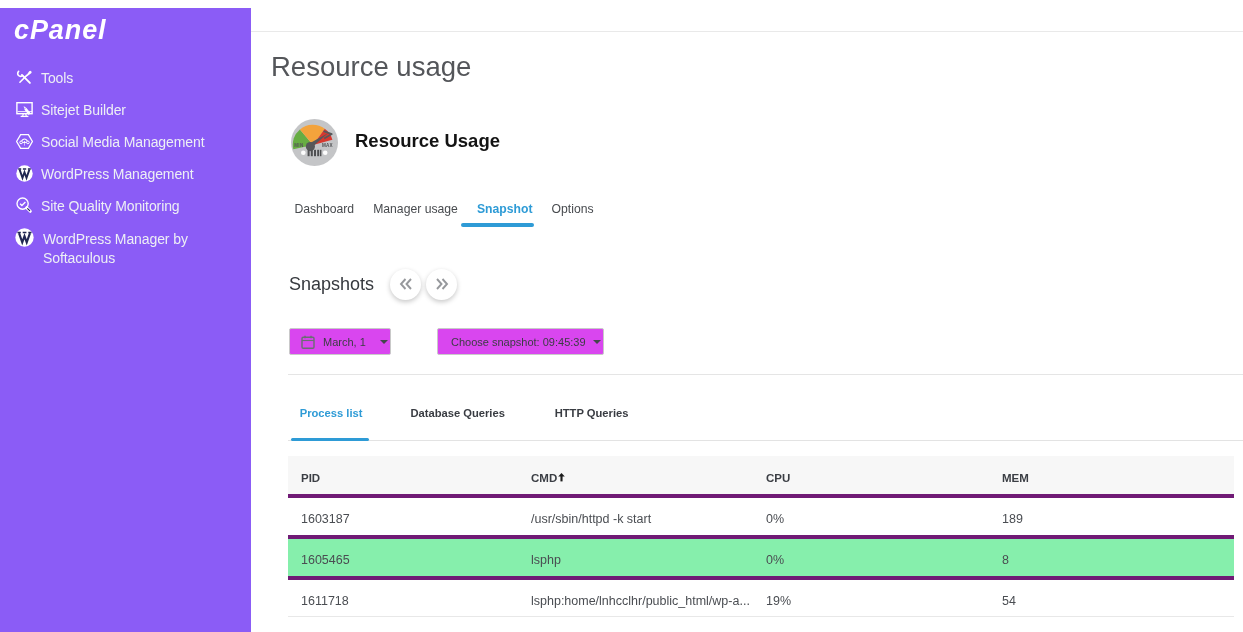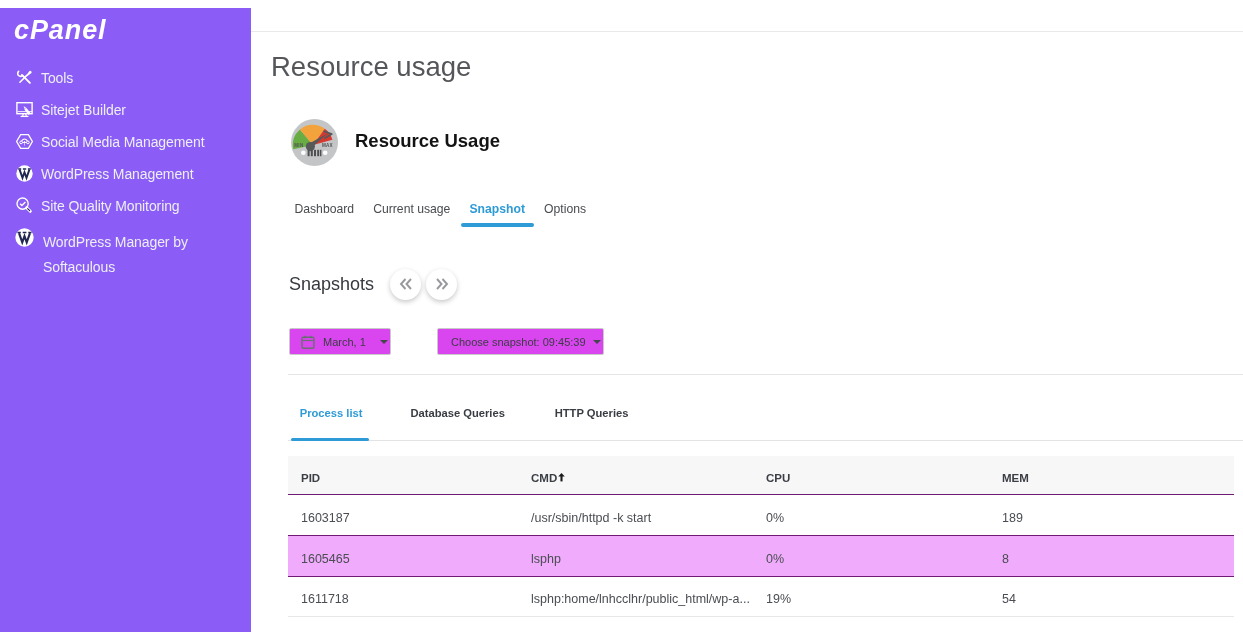--- a/index.html
+++ b/index.html
@@ -26,22 +26,22 @@
   .subtabs { position:absolute; left:0; top:407px; font-size:11.2px; font-weight:bold; }
   .subtabs .st { position:absolute; top:0; }
   .subtabs .st { color:#393c42; white-space:nowrap; }
   .subtabs .st.act { color:#2e9bd6; }
   .sep2 { position:absolute; left:288px; top:440px; width:955px; height:1px; background:#e3e3e3; }
   .stund { position:absolute; left:291px; top:438px; width:78px; height:3px; background:#2e9bd6; border-radius:2px; }
   
   #tbl { position:absolute; left:288px; top:456px; width:946px; }
   #tbl .row { position:relative; width:946px; }
   #tbl .hrow { height:38px; background:#f7f7f7; font-weight:bold; font-size:11.5px; color:#3b3e44; }
-  #tbl .drow { height:41px; border-top:1px solid #701a75; font-size:12.5px; color:#4a4d52; }
-  #tbl .drow.alt { background:#f0abfc; }
+  #tbl .drow { height:41px; border-top:4px solid #701a75; font-size:12.5px; color:#4a4d52; }
+  #tbl .drow.alt { background:#86efac; }
   #tbl .c { position:absolute; left:0; top:0; height:100%; display:flex; align-items:center; padding-left:13px; padding-top:5px; white-space:nowrap; overflow:hidden; }
   #tbl .c1 { left:0; width:230px;text-align:center; }
   #tbl .c2 { left:230px; width:235px; }
   #tbl .c3 { left:465px; width:236px; }
   #tbl .c4 { left:701px; width:245px; }
   #tbl .bb { border-bottom:1px solid #e8e8e8; }
 </style>
 </head>
 <body>
 <div id="sidebar">
@@ -100,21 +100,21 @@
         </g>
       </svg>
     <div class="tx">Site Quality Monitoring</div>
   </div>
   <div class="mi" style="top:221px;">
     <svg class="ic" viewBox="0 0 17 17" style="width:19px;height:19px;top:-1px;left:15px;">
         <circle cx="8.5" cy="8.5" r="8.2" fill="#fff"></circle>
         <path d="M3.6 4.6 L6.5 12.9 L8.5 7.3 L10.5 12.9 L13.4 4.6" stroke="#212852" stroke-width="1.9" fill="none"></path>
         <path d="M2.2 4.0 L5.2 4.0 M6.9 4.0 L10.2 4.0 M11.9 4.0 L14.8 4.0" stroke="#212852" stroke-width="1.3" fill="none"></path>
       </svg>
-    <div class="tx" style="left:43px; width:160px; white-space:normal; line-height:25px;">WordPress Manager by Softaculous</div>
+    <div class="tx" style="left:43px; width:160px; white-space:normal; line-height:19px;">WordPress Manager by Softaculous</div>
   </div>
 </div>
 <div id="topbar"></div>
 <div class="h1">Resource usage</div>
 <svg class="abs" style="left:290.5px;top:119px;" width="47" height="47" viewBox="0 0 47 47">
   <circle cx="23.5" cy="23.5" r="23.5" fill="#c4c5c7"></circle>
   <path d="M22 26 L2.3 30.2 A20 20 0 0 1 8.9 10.4 Z" fill="#67ad43"></path>
   <path d="M22 26 L8.9 10.4 A20 20 0 0 1 33.8 9.8 Z" fill="#f3a33c"></path>
   <path d="M22 26 L33.8 9.8 A20 20 0 0 1 41.4 20.8 Z" fill="#d6382f"></path>
   <path d="M16.5 25.4 L19.5 29.6 L37.2 13.9 Z" fill="#57585a"></path>
@@ -126,21 +126,21 @@
   <circle cx="34.2" cy="33.8" r="2.3" fill="#fdfdfd"></circle>
   <rect x="16.6" y="30.8" width="2" height="6.4" fill="#4e4f51"></rect>
   <rect x="19.8" y="30.8" width="2" height="6.4" fill="#4e4f51"></rect>
   <rect x="23.0" y="30.8" width="2" height="6.4" fill="#4e4f51"></rect>
   <rect x="26.2" y="30.8" width="2" height="6.4" fill="#4e4f51"></rect>
   <rect x="29.0" y="30.8" width="1.4" height="6.4" fill="#4e4f51"></rect>
 </svg>
 <div class="h2app">Resource Usage</div>
 <div class="tabs">
   <div class="t">Dashboard</div>
-  <div class="t">Current usage</div>
+  <div class="t">Manager usage</div>
   <div class="t act">Snapshot</div>
   <div class="t">Options</div>
 </div>
 <div class="tabund"></div>
 <div class="h2snap">Snapshots</div>
 <div class="cbtn" style="left:390px;"><svg width="14" height="12" viewBox="0 0 14 12" style="margin-top:9px;">
       <g stroke="#96989c" stroke-width="1.9" fill="none">
         <path d="M6.5 1 L2 6 L6.5 11"></path>
         <path d="M12 1 L7.5 6 L12 11"></path>
       </g>

